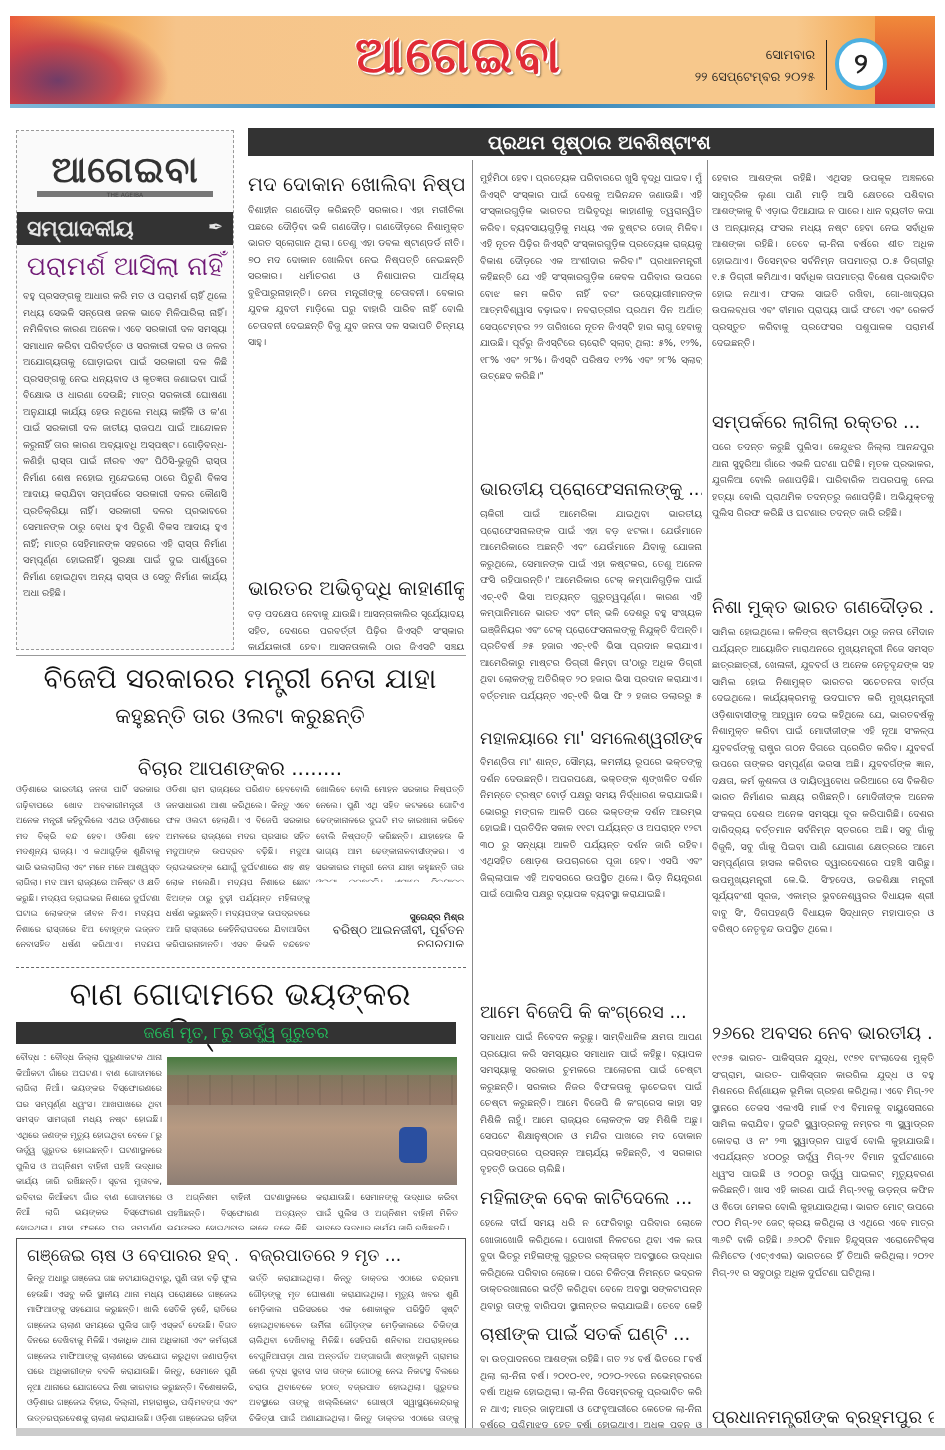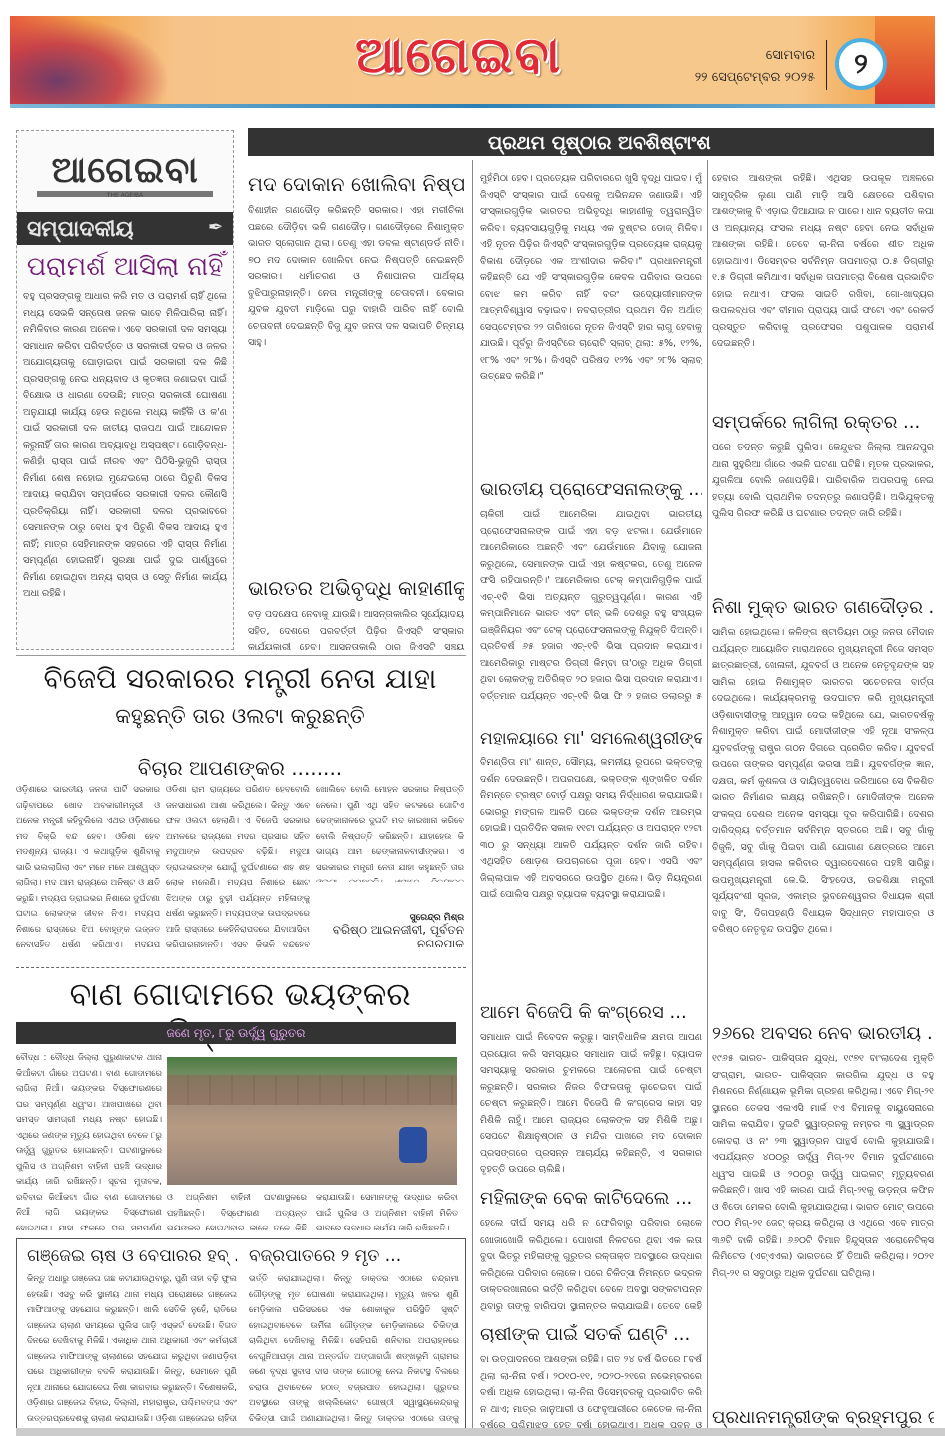--- a/index.html
+++ b/index.html
@@ -21,21 +21,21 @@
   .ed-title { font-size: 26px; text-align: center; color: #701a75; margin-bottom: 6px; }
   .body-text { font-size: 9.5px; line-height: 16.5px; color: #333; text-align: justify; }
 
   .band-head { position: absolute; left: 248px; top: 128px; width: 686px; height: 28px; background: #333; color: #fff; font-size: 19px; font-weight: bold; padding-left: 240px; line-height: 28px; }
   .vrule { position: absolute; width: 1px; background: #888; }
 
   .col { position: absolute; }
   .headline { font-size: 20px; color: #111; margin-bottom: 6px; white-space: nowrap; }
   .big-head { position: absolute; left: 16px; width: 448px; text-align: center; color: #111; }
 
-  .blast-band { position: absolute; left: 16px; top: 1022px; width: 440px; height: 22px; background: #333; color: #f0abfc; text-align: center; font-size: 12px; line-height: 22px; }
+  .blast-band { position: absolute; left: 16px; top: 1022px; width: 440px; height: 22px; background: #333; color: #22c55e; text-align: center; font-size: 16px; line-height: 22px; }
   .photo { position: absolute; left: 167px; top: 1057px; width: 290px; height: 128px; background: linear-gradient(180deg, #4a7a40 0%, #6f8b60 12%, #9b8a7a 30%, #b79a82 55%, #a58d7c 80%, #8d7e74 100%); overflow: hidden; }
   .photo .bike { position: absolute; right: 30px; top: 70px; width: 28px; height: 36px; background: #2a4fa0; border-radius: 6px; }
   .photo .wall { position: absolute; left: 0; top: 18px; width: 100%; height: 30px; background: repeating-linear-gradient(90deg, #8a6a58 0 20px, #7a5d4e 20px 22px); opacity: .6; }
   .boxed { position: absolute; left: 16px; top: 1238px; width: 450px; height: 192px; border: 1px solid #555; }
   .footbar { position: absolute; left: 16px; top: 1428px; width: 929px; height: 8px; background: #ccc; }
   .hr { position: absolute; height: 1px; background: #999; }
 </style>
 </head>
 <body>
 

